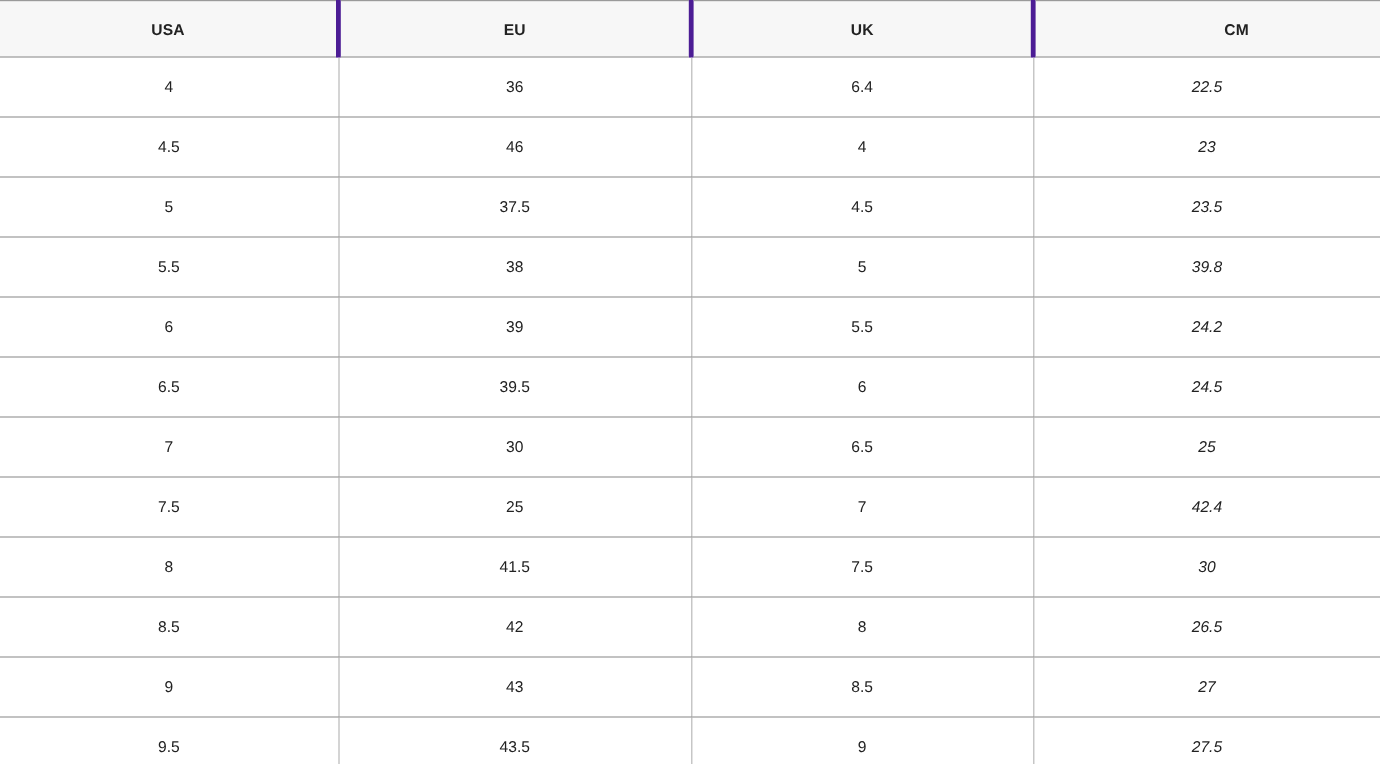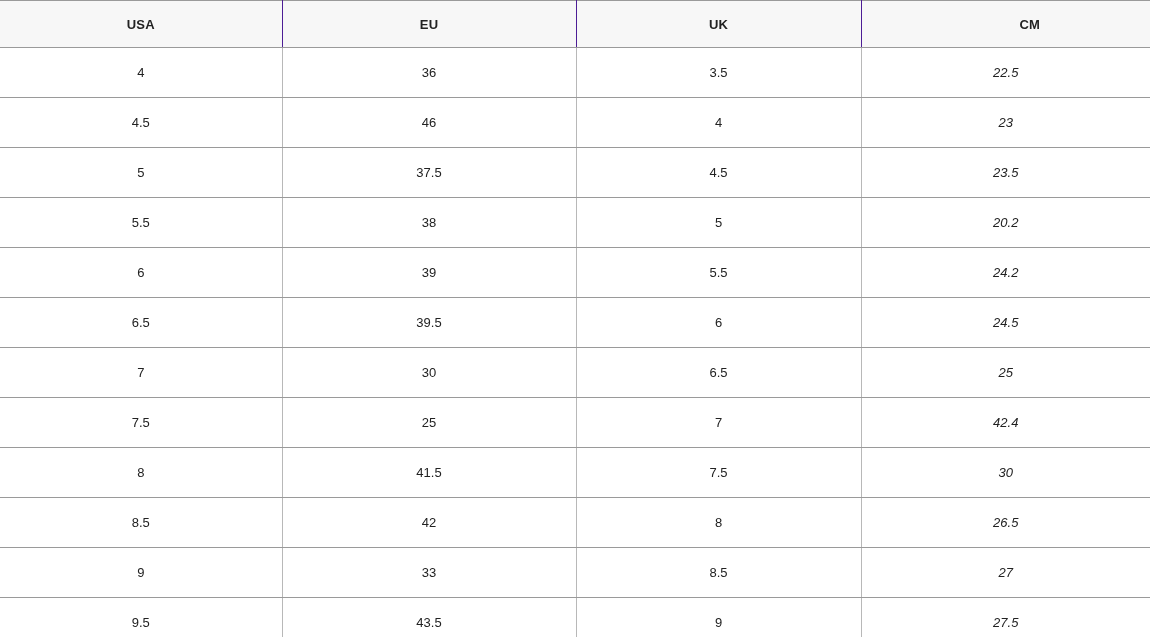--- a/index.html
+++ b/index.html
@@ -37,21 +37,21 @@
 
   thead th {
     background: #f7f7f7;
     height: 46px;
     font-size: 13px;
     font-weight: 700;
     color: #222222;
     text-align: center;
     vertical-align: middle;
     border-bottom: 1px solid #9a9a9a;
-    border-right: 1px solid #4c1d95;
+    border-right: 4px solid #4c1d95;
     padding: 0;
     letter-spacing: 0.2px;
   }
   thead th:last-child { border-right: none; padding-left: 48px; }
 
   tbody td {
     height: 49px;
     font-size: 13px;
     font-weight: 400;
     color: #222222;
@@ -81,40 +81,40 @@
         <th>USA</th>
         <th>EU</th>
         <th>UK</th>
         <th>CM</th>
       </tr>
     </thead>
     <tbody>
       <tr>
         <td>4</td>
         <td>36</td>
-        <td>3.5</td>
+        <td>6.4</td>
         <td>22.5</td>
       </tr>
       <tr>
         <td>4.5</td>
         <td>46</td>
         <td>4</td>
         <td>23</td>
       </tr>
       <tr>
         <td>5</td>
         <td>37.5</td>
         <td>4.5</td>
         <td>23.5</td>
       </tr>
       <tr>
         <td>5.5</td>
         <td>38</td>
         <td>5</td>
-        <td>20.2</td>
+        <td>39.8</td>
       </tr>
       <tr>
         <td>6</td>
         <td>39</td>
         <td>5.5</td>
         <td>24.2</td>
       </tr>
       <tr>
         <td>6.5</td>
         <td>39.5</td>
@@ -140,21 +140,21 @@
         <td>30</td>
       </tr>
       <tr>
         <td>8.5</td>
         <td>42</td>
         <td>8</td>
         <td>26.5</td>
       </tr>
       <tr>
         <td>9</td>
-        <td>33</td>
+        <td>43</td>
         <td>8.5</td>
         <td>27</td>
       </tr>
       <tr>
         <td>9.5</td>
         <td>43.5</td>
         <td>9</td>
         <td>27.5</td>
       </tr>
     </tbody>

